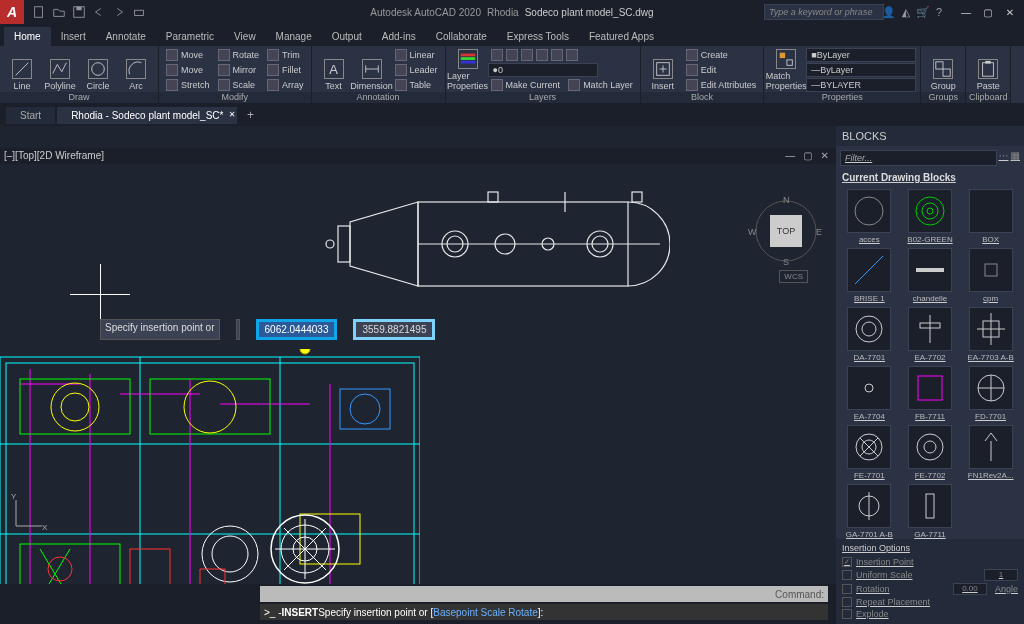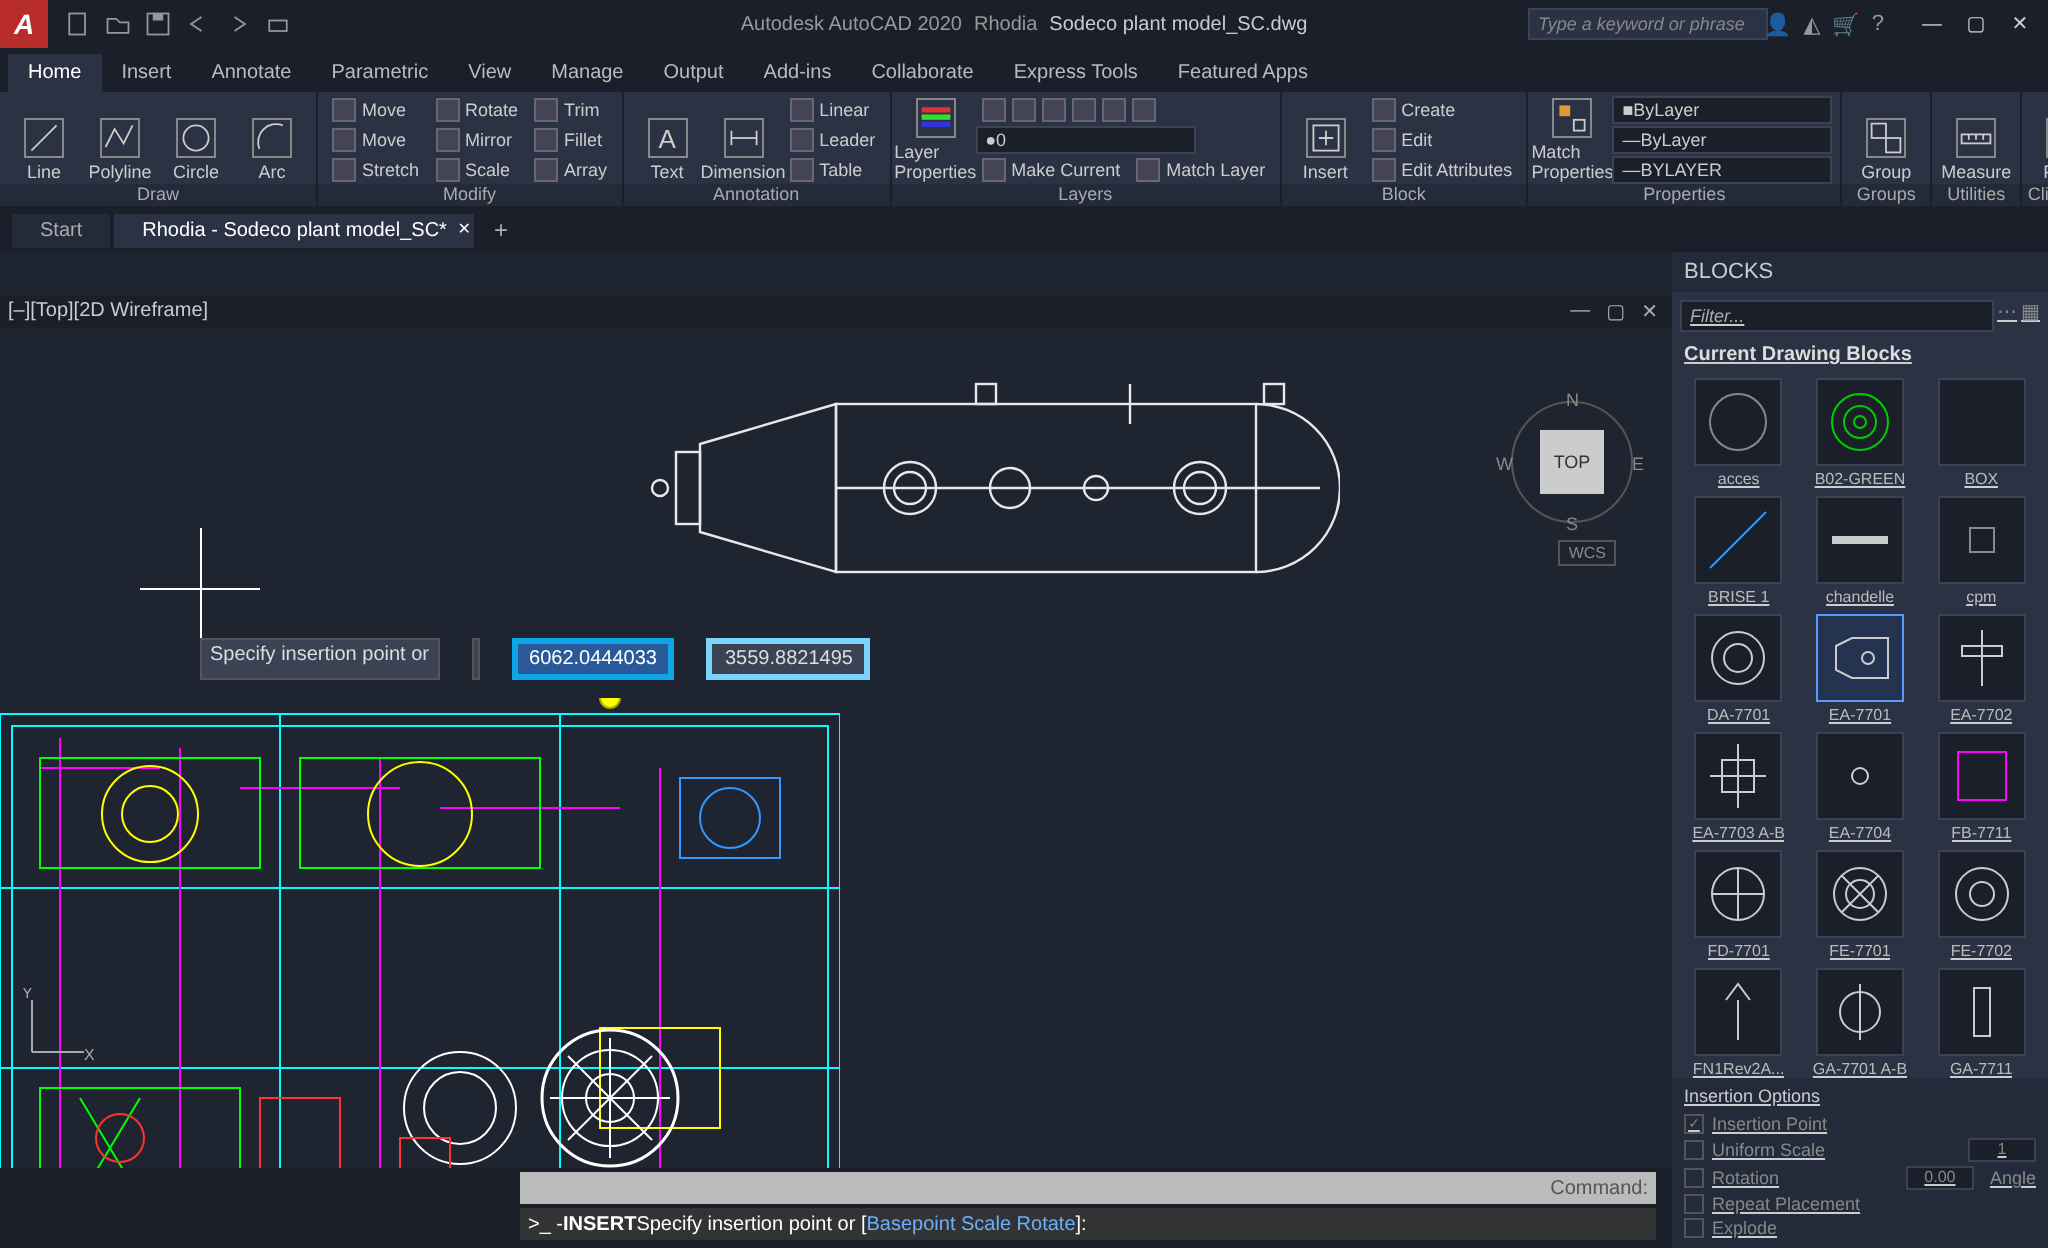--- a/index.html
+++ b/index.html
@@ -343,34 +343,20 @@
     <div class="ribbon-panel-content">
         <div class="rbtn-large">
           <svg class="ico" viewBox="0 0 20 20">
             <rect x="2" y="2" width="8" height="8" fill="none" stroke="#ccc"></rect>
             <rect x="10" y="10" width="8" height="8" fill="none" stroke="#ccc"></rect>
           </svg>
           <span>Group</span>
         </div>
       </div>
     <div class="ribbon-panel-title">Groups</div>
-  </div>
-  <div class="ribbon-panel">
-    <div class="ribbon-panel-content">
-        <div class="rbtn-large">
-          <svg class="ico" viewBox="0 0 20 20">
-            <rect x="2" y="8" width="16" height="5" fill="none" stroke="#ccc"></rect>
-            <line x1="6" y1="8" x2="6" y2="11" stroke="#ccc"></line>
-            <line x1="10" y1="8" x2="10" y2="11" stroke="#ccc"></line>
-            <line x1="14" y1="8" x2="14" y2="11" stroke="#ccc"></line>
-          </svg>
-          <span>Measure</span>
-        </div>
-      </div>
-    <div class="ribbon-panel-title">Utilities</div>
   </div>
   <div class="ribbon-panel">
     <div class="ribbon-panel-content">
         <div class="rbtn-large">
           <svg class="ico" viewBox="0 0 20 20">
             <rect x="4" y="3" width="12" height="15" fill="none" stroke="#ccc"></rect>
             <rect x="7" y="1" width="6" height="3" fill="#ccc"></rect>
           </svg>
           <span>Paste</span>
         </div>
@@ -564,31 +550,20 @@
           </div>
           <div class="block-item">
             <div class="block-thumb">
               <svg width="40" height="40">
                 <circle cx="20" cy="20" r="13" fill="none" stroke="#ccc"></circle>
                 <circle cx="20" cy="20" r="7" fill="none" stroke="#ccc"></circle>
               </svg>
             </div>
             <div class="block-label">DA-7701</div>
           </div>
-          <div class="block-item sel">
-            <div class="block-thumb">
-              <svg width="40" height="40">
-                <g fill="none" stroke="#ccc">
-                  <path d="M8 14L16 10h18v20H16L8 26z"></path>
-                  <circle cx="24" cy="20" r="3"></circle>
-                </g>
-              </svg>
-            </div>
-            <div class="block-label">EA-7701</div>
-          </div>
           <div class="block-item">
             <div class="block-thumb">
               <svg width="40" height="40">
                 <line x1="20" y1="6" x2="20" y2="34" stroke="#ccc"></line>
                 <rect x="10" y="14" width="20" height="5" fill="none" stroke="#ccc"></rect>
               </svg>
             </div>
             <div class="block-label">EA-7702</div>
           </div>
           <div class="block-item">

